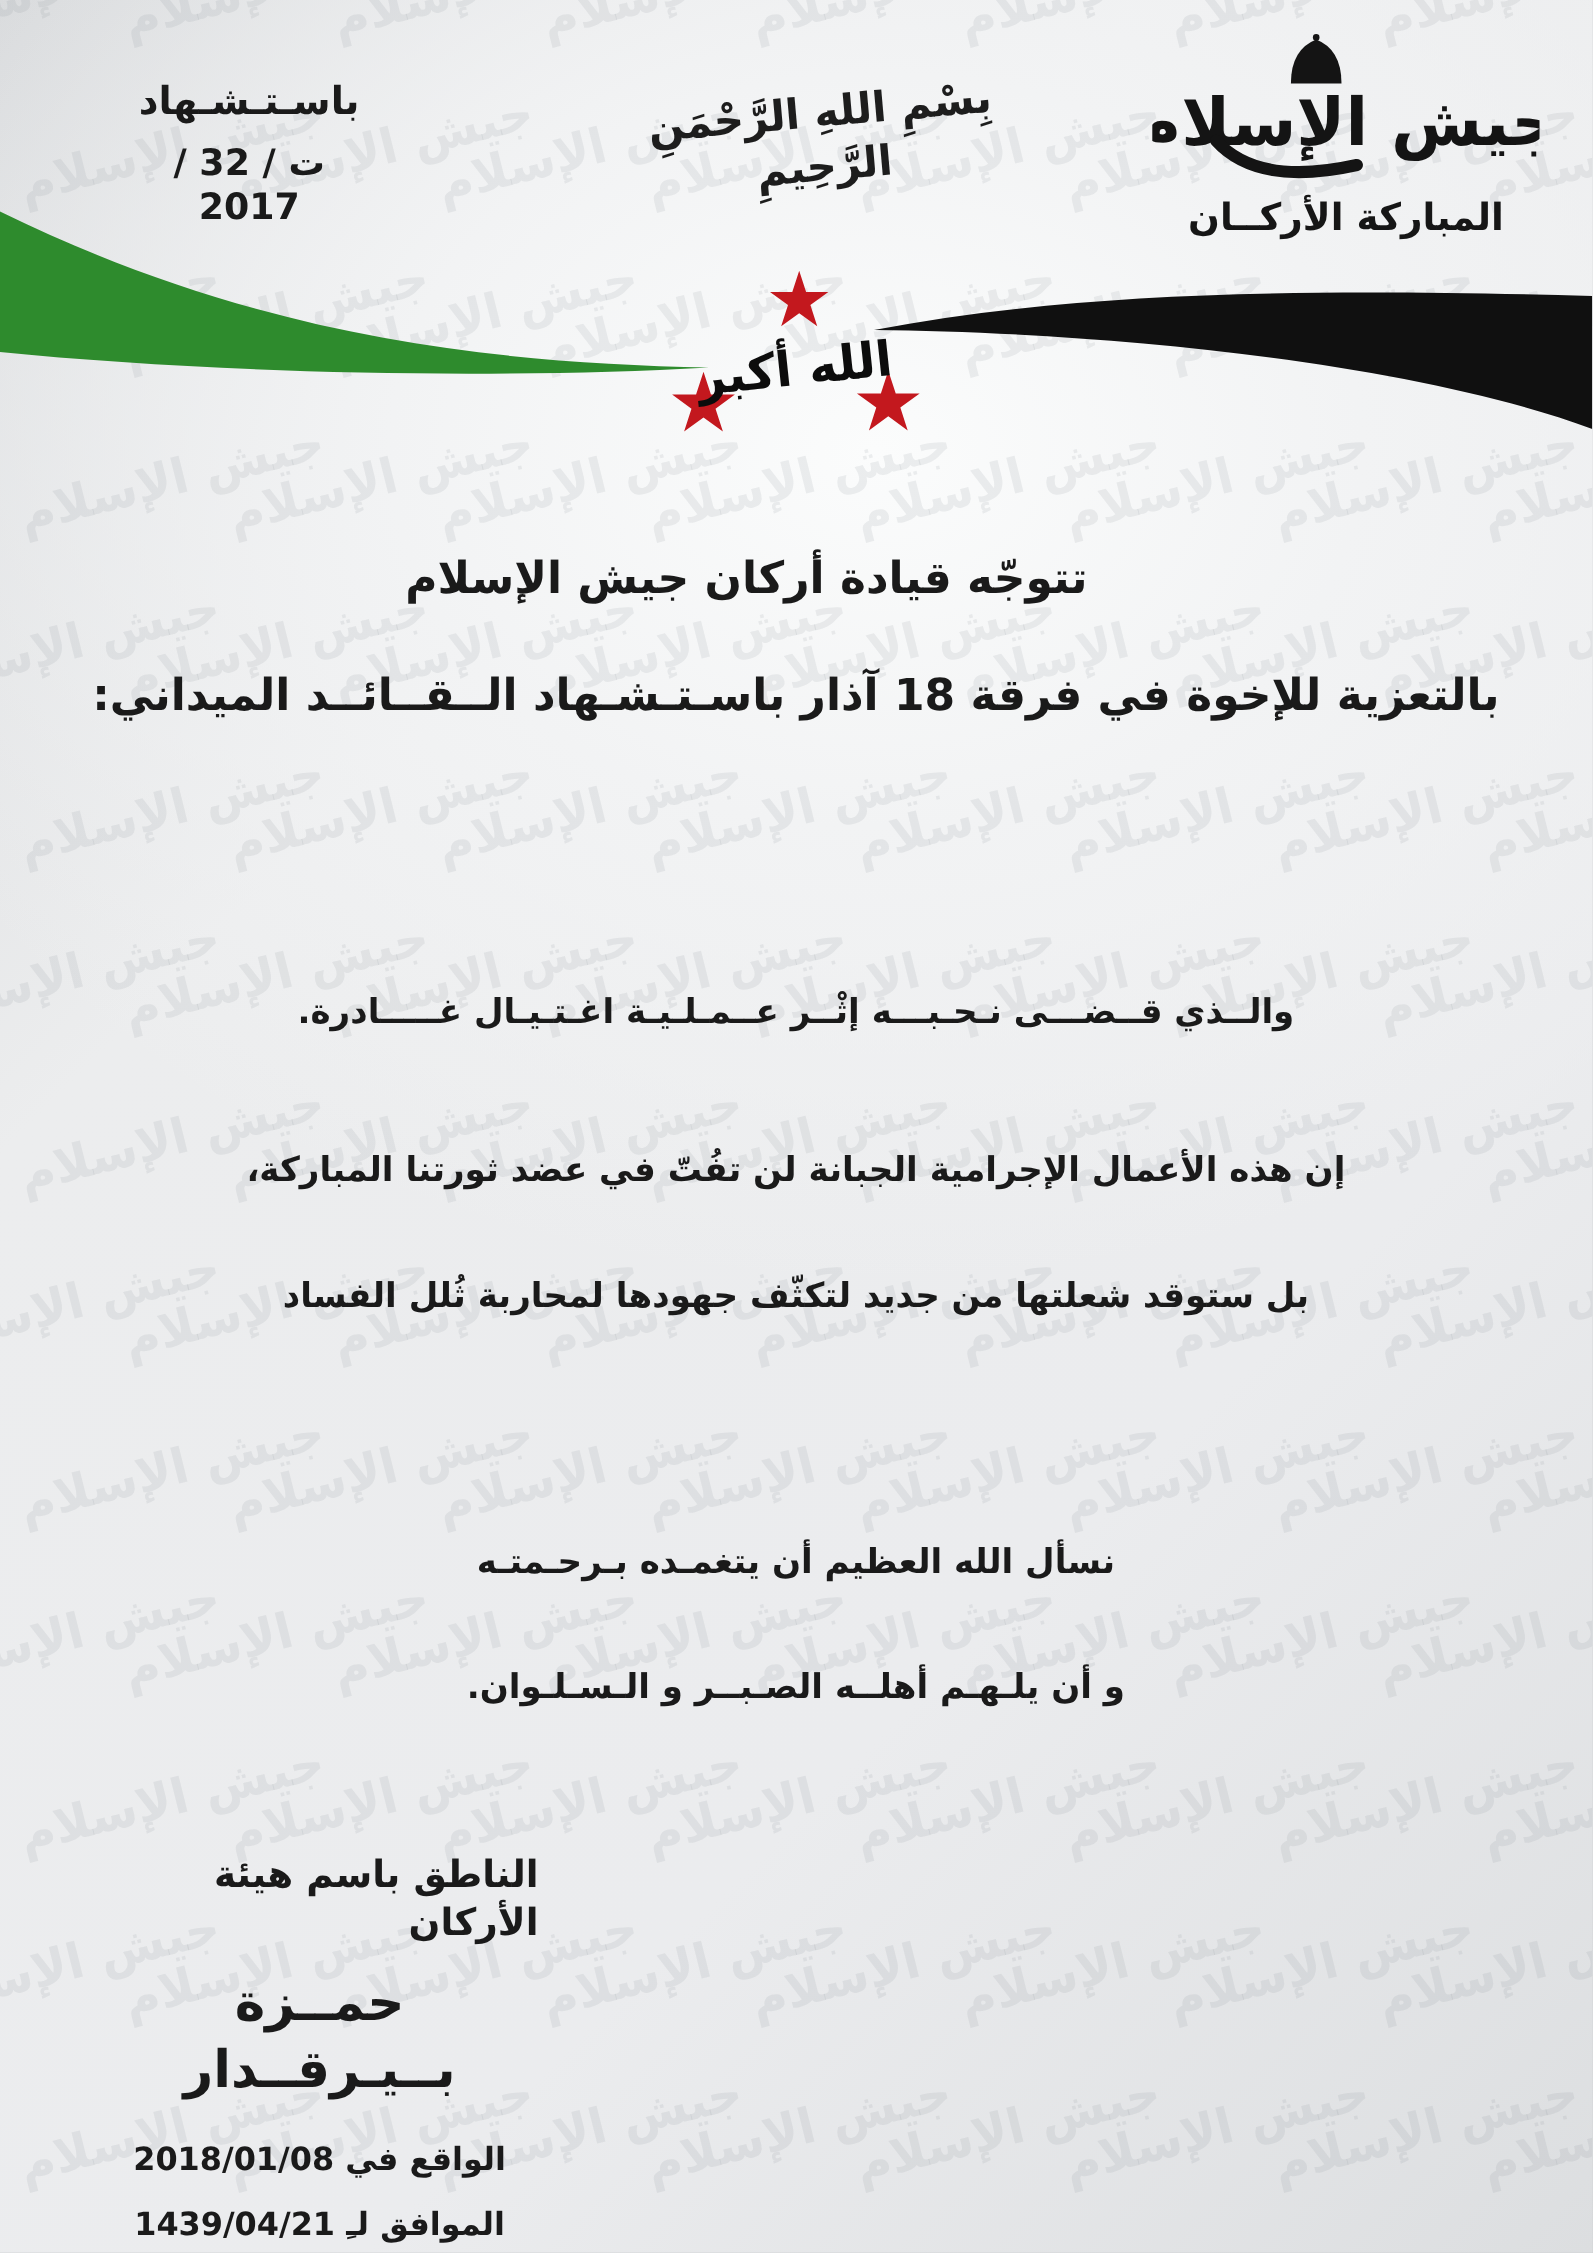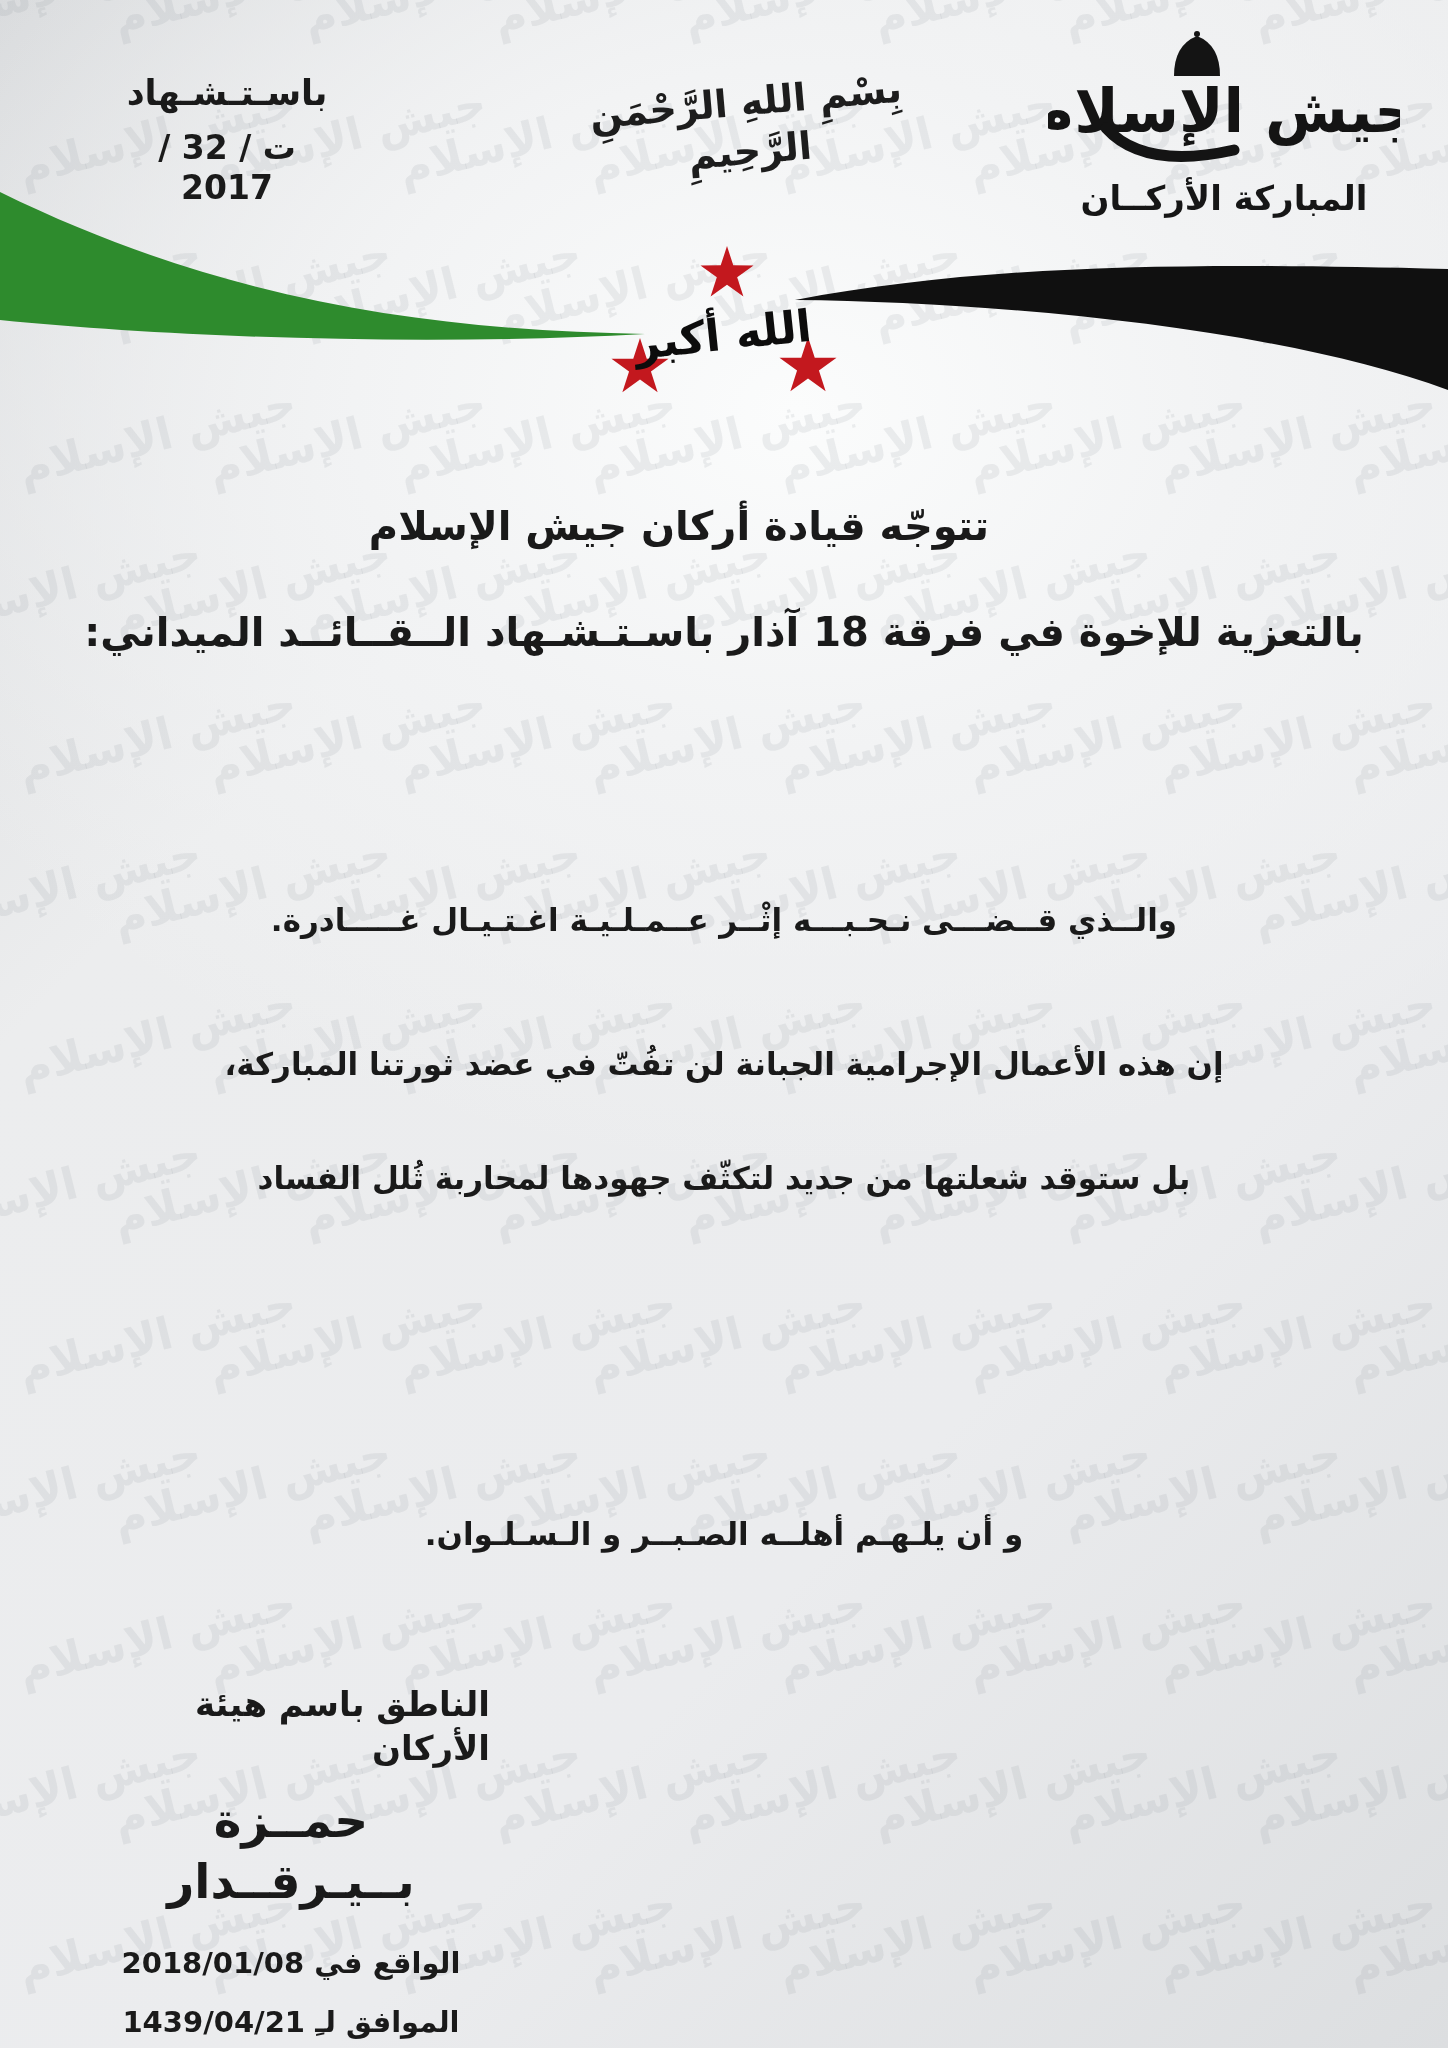--- a/index.html
+++ b/index.html
@@ -227,20 +227,21 @@
 
   <div class="line intro-line shifted" style="top:500px">تتوجّه قيادة أركان جيش الإسلام</div>
   <div class="line intro-line" style="top:606px">بالتعزية للإخوة في فرقة 18 آذار باسـتـشـهاد الــقــائــد الميداني:</div>
 
 
   <div class="line body-line" style="top:900px">والــذي قــضـــى نـحـبـــه إثْــر عــمـلـيـة اغـتـيـال غـــــادرة.</div>
 
   <div class="line body-line" style="top:1044px">إن هذه الأعمال الإجرامية الجبانة لن تفُتّ في عضد ثورتنا المباركة،</div>
   <div class="line body-line" style="top:1158px">بل ستوقد شعلتها من جديد لتكثّف جهودها لمحاربة ثُلل الفساد</div>
 
+  <div class="line body-line" style="top:1400px">نسأل الله العظيم أن يتغمـده بـرحـمتـه</div>
   <div class="line body-line" style="top:1514px">و أن يلـهـم أهلــه الصـبــر و الـسـلـوان.</div>
 
   <div class="signature-block">
     <div class="sig-title">الناطق باسم هيئة الأركان</div>
     <div class="sig-name">حمــزة بــيـرقــدار</div>
     <div class="sig-date">الواقع في 2018/01/08</div>
     <div class="sig-date sig-date2">الموافق لـِ 1439/04/21</div>
   </div>
 
 </div>

